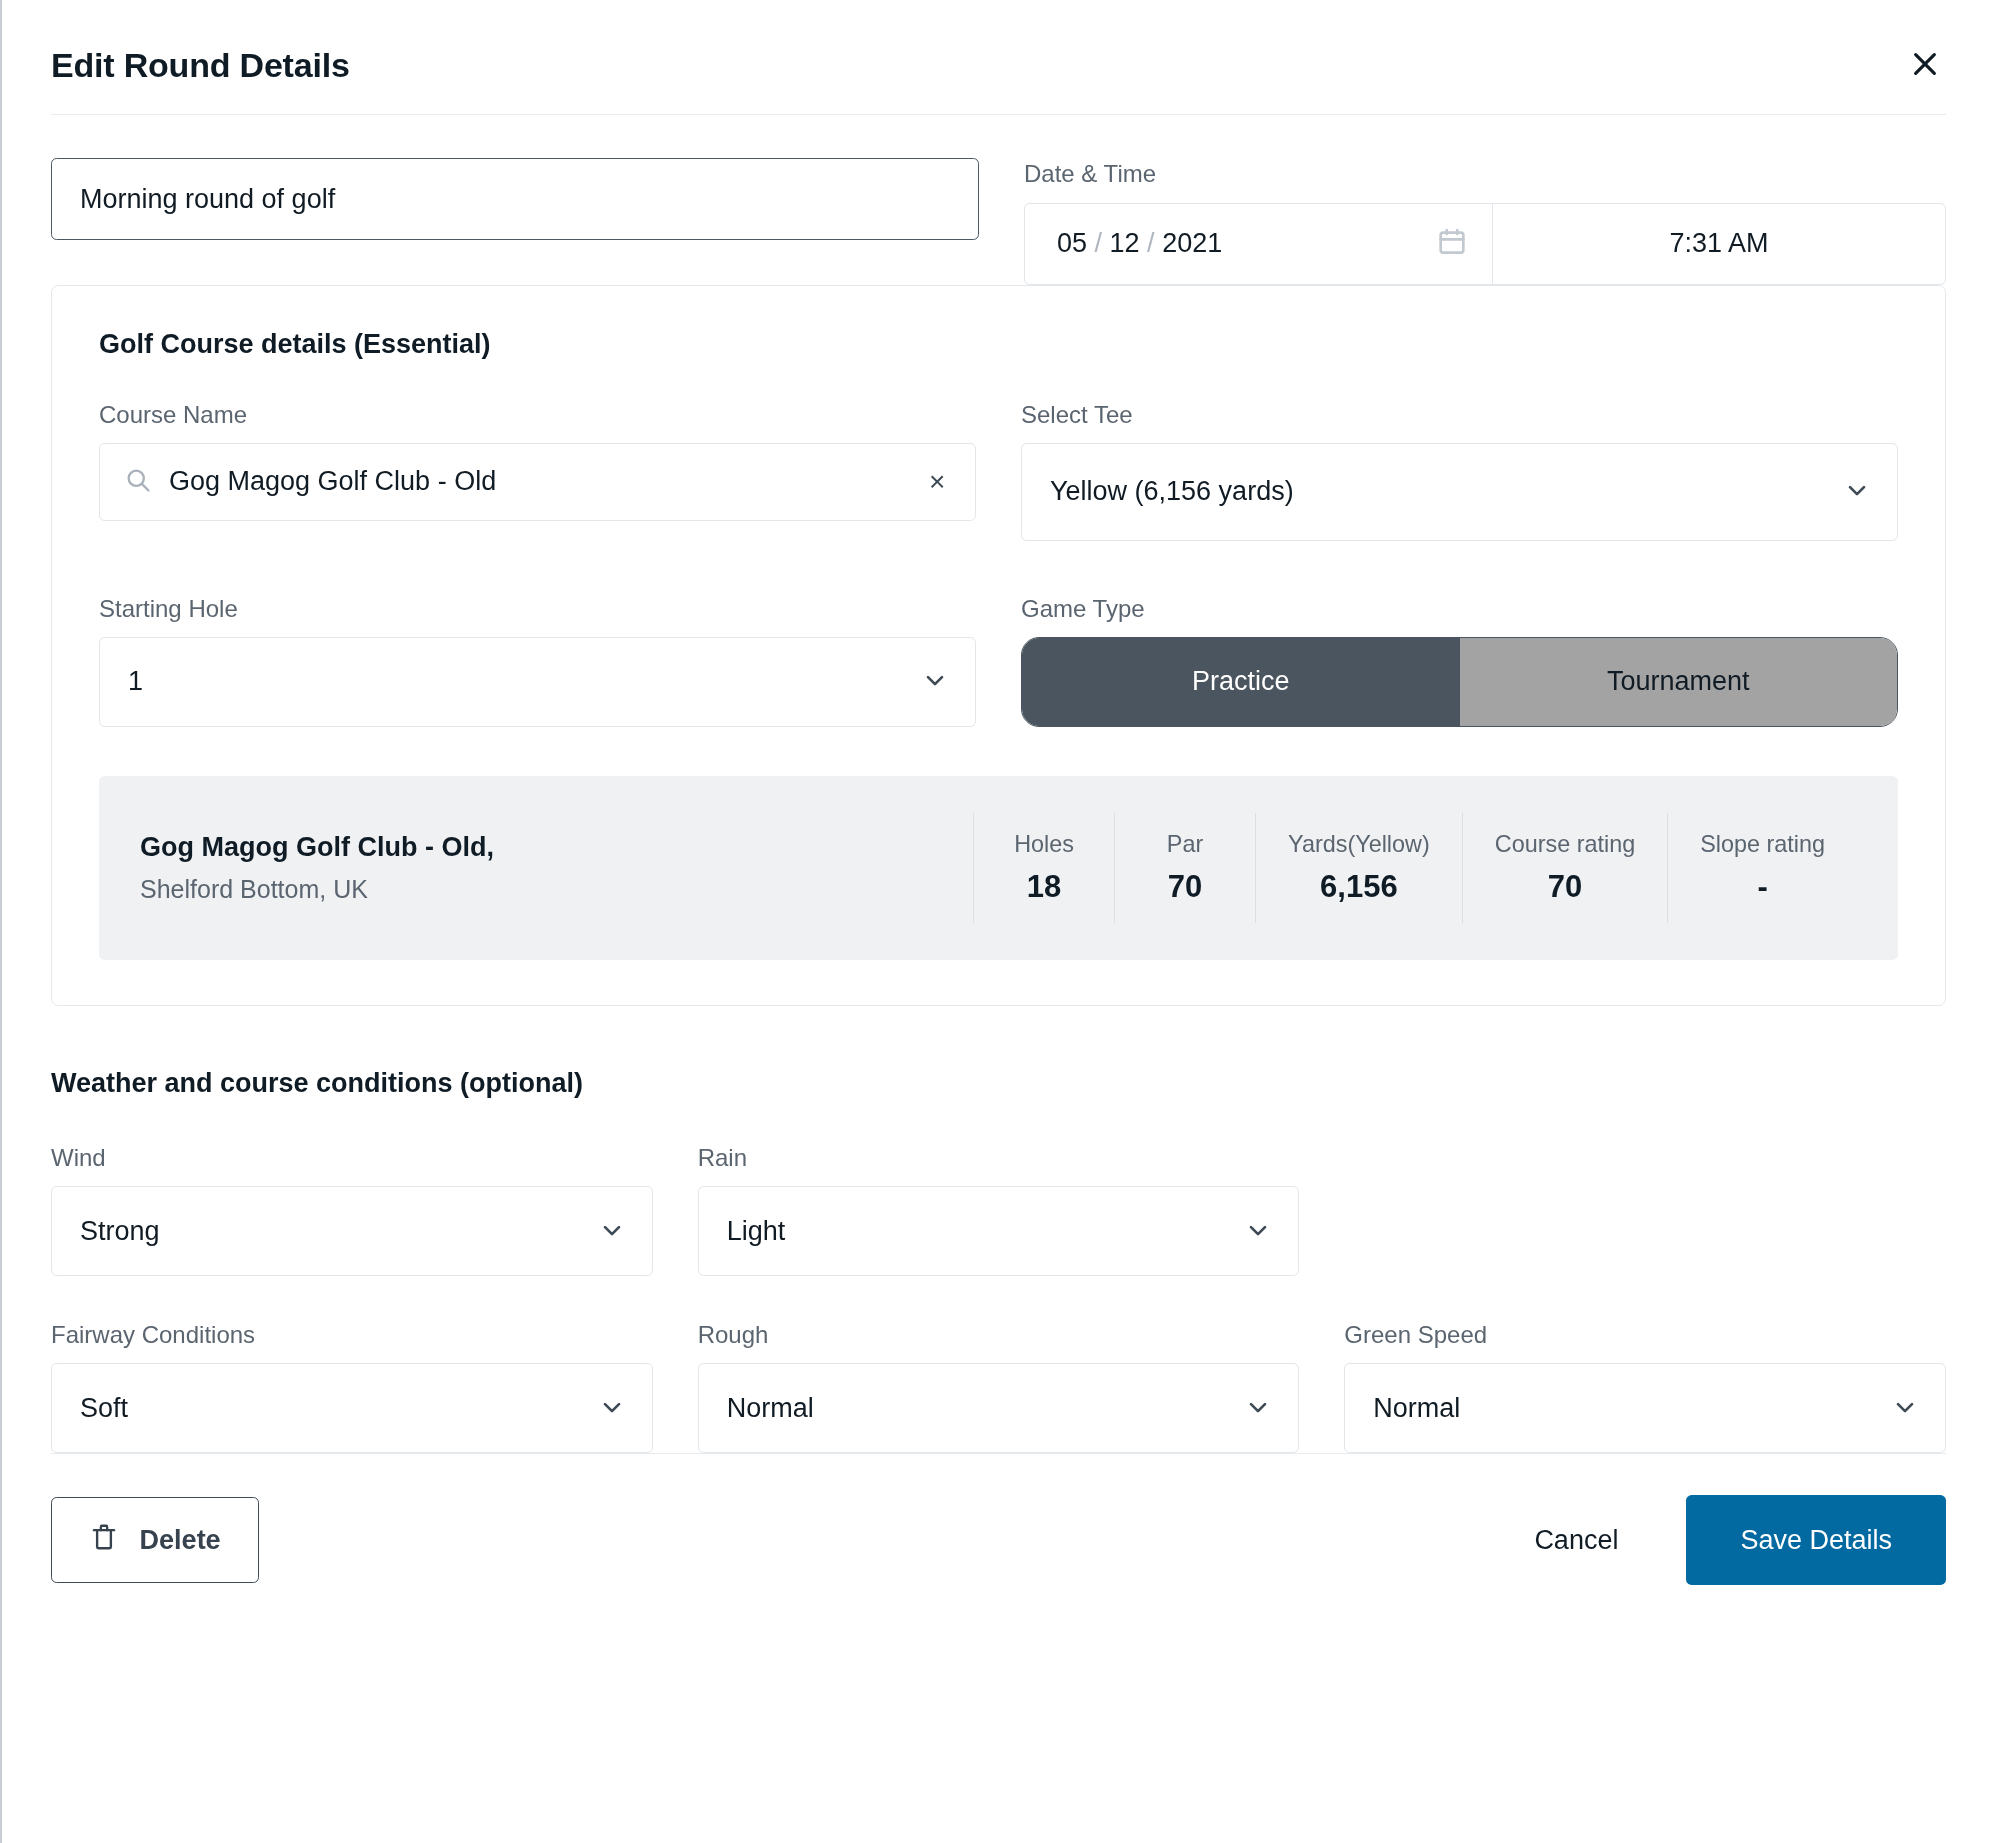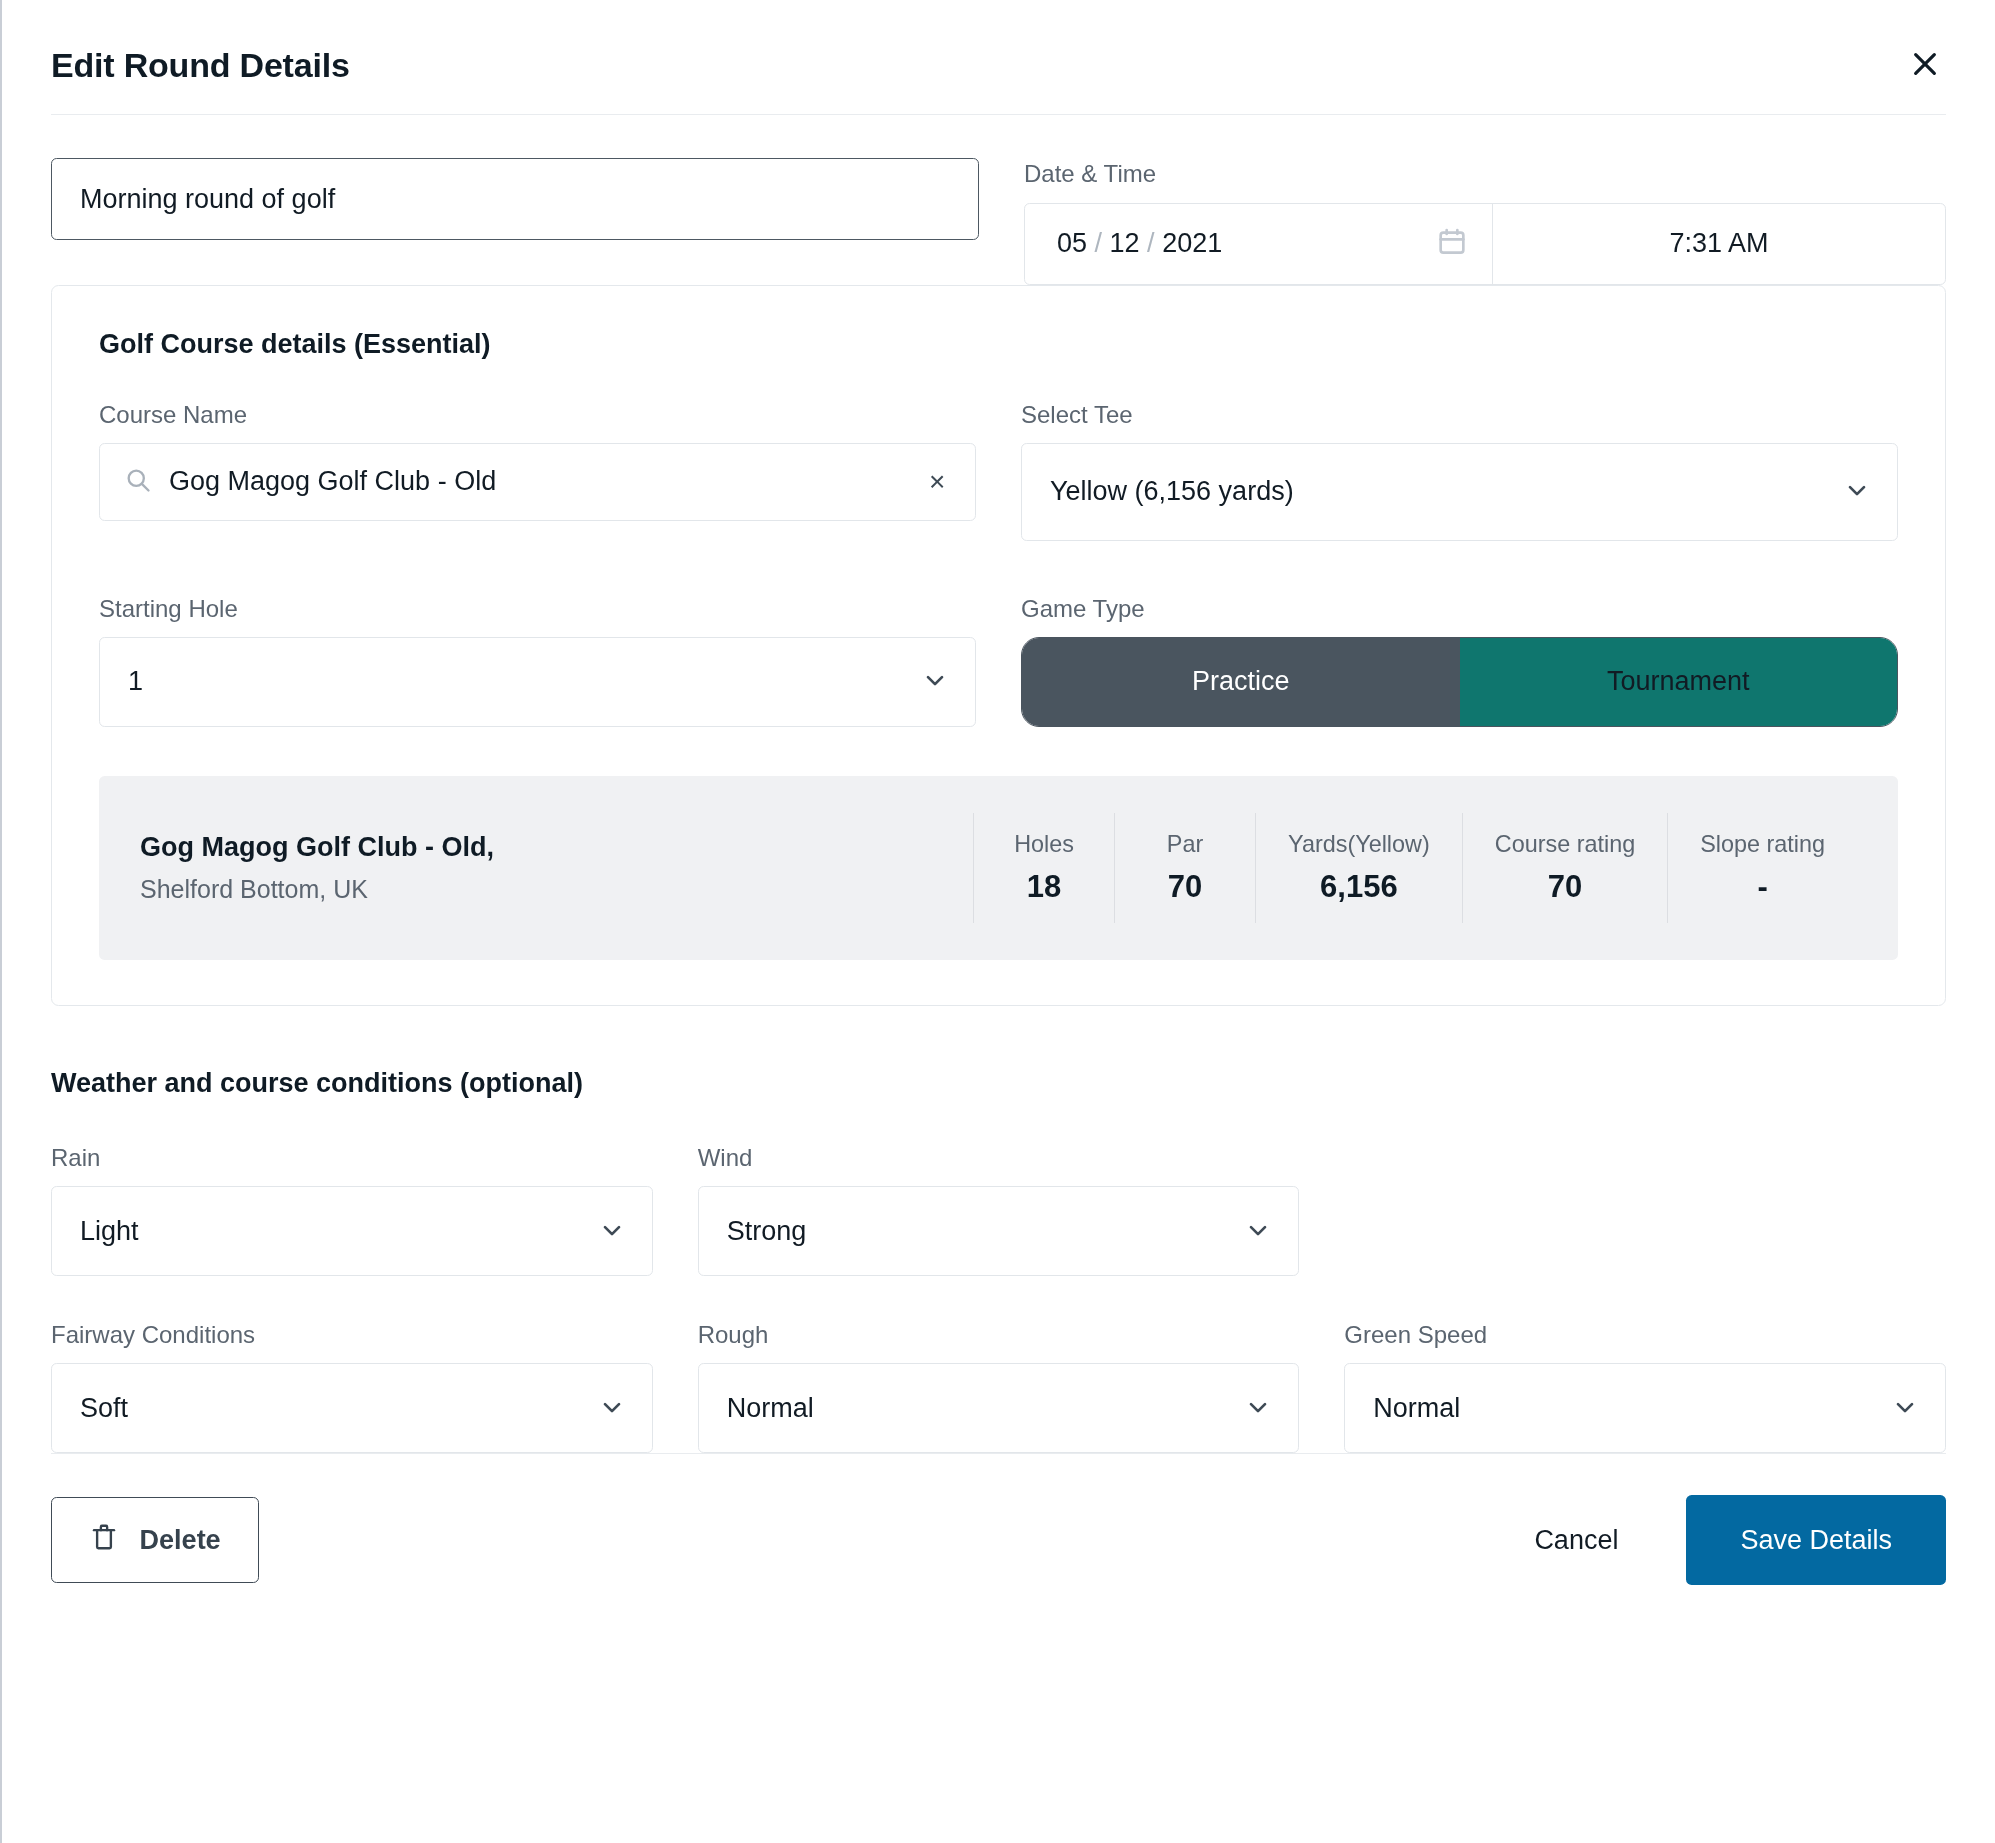--- a/index.html
+++ b/index.html
@@ -182,21 +182,21 @@
     height: 90px;
     overflow: hidden;
   }
   .toggle-btn {
     flex: 1;
     display: flex; align-items: center; justify-content: center;
     font-family: inherit;
     font-size: 27px;
     cursor: pointer;
     border: none;
-    background: #0f766e;
+    background: #a3a3a3;
     color: #111b24;
   }
   .toggle-btn.active {
     background: #4a555f;
     color: #ffffff;
   }
 
   
   .summary {
     margin-top: 49px;
@@ -433,34 +433,34 @@
         <div class="stat-label">Slope rating</div>
         <div class="stat-value">-</div>
       </div>
     </div>
   </div>
 
   <div class="weather-heading">Weather and course conditions (optional)</div>
 
   <div class="weather-row">
     <div class="cell">
-      <label class="field-label">Rain</label>
+      <label class="field-label">Wind</label>
       <div class="select-box" style="height:90px">
-        <span class="select-value">Light</span>
+        <span class="select-value">Strong</span>
         <span class="chev">
           <svg width="28" height="28" viewBox="0 0 24 24" fill="none" stroke="#3e4a55" stroke-width="2.3" stroke-linecap="round" stroke-linejoin="round">
             <polyline points="6 9.5 12 15.5 18 9.5"></polyline>
           </svg>
         </span>
       </div>
     </div>
     <div class="cell">
-      <label class="field-label">Wind</label>
+      <label class="field-label">Rain</label>
       <div class="select-box" style="height:90px">
-        <span class="select-value">Strong</span>
+        <span class="select-value">Light</span>
         <span class="chev">
           <svg width="28" height="28" viewBox="0 0 24 24" fill="none" stroke="#3e4a55" stroke-width="2.3" stroke-linecap="round" stroke-linejoin="round">
             <polyline points="6 9.5 12 15.5 18 9.5"></polyline>
           </svg>
         </span>
       </div>
     </div>
     <div class="cell spacer"></div>
   </div>
 

